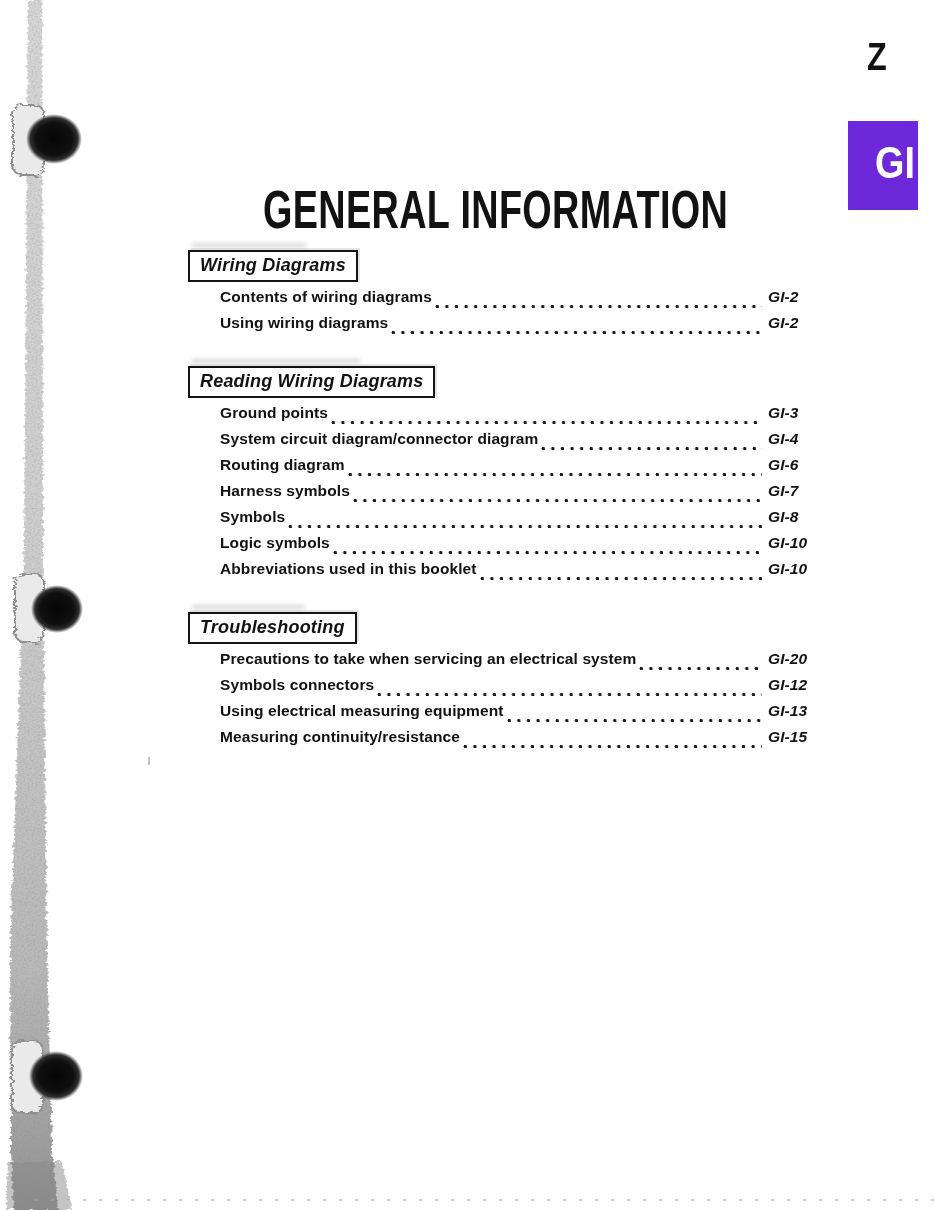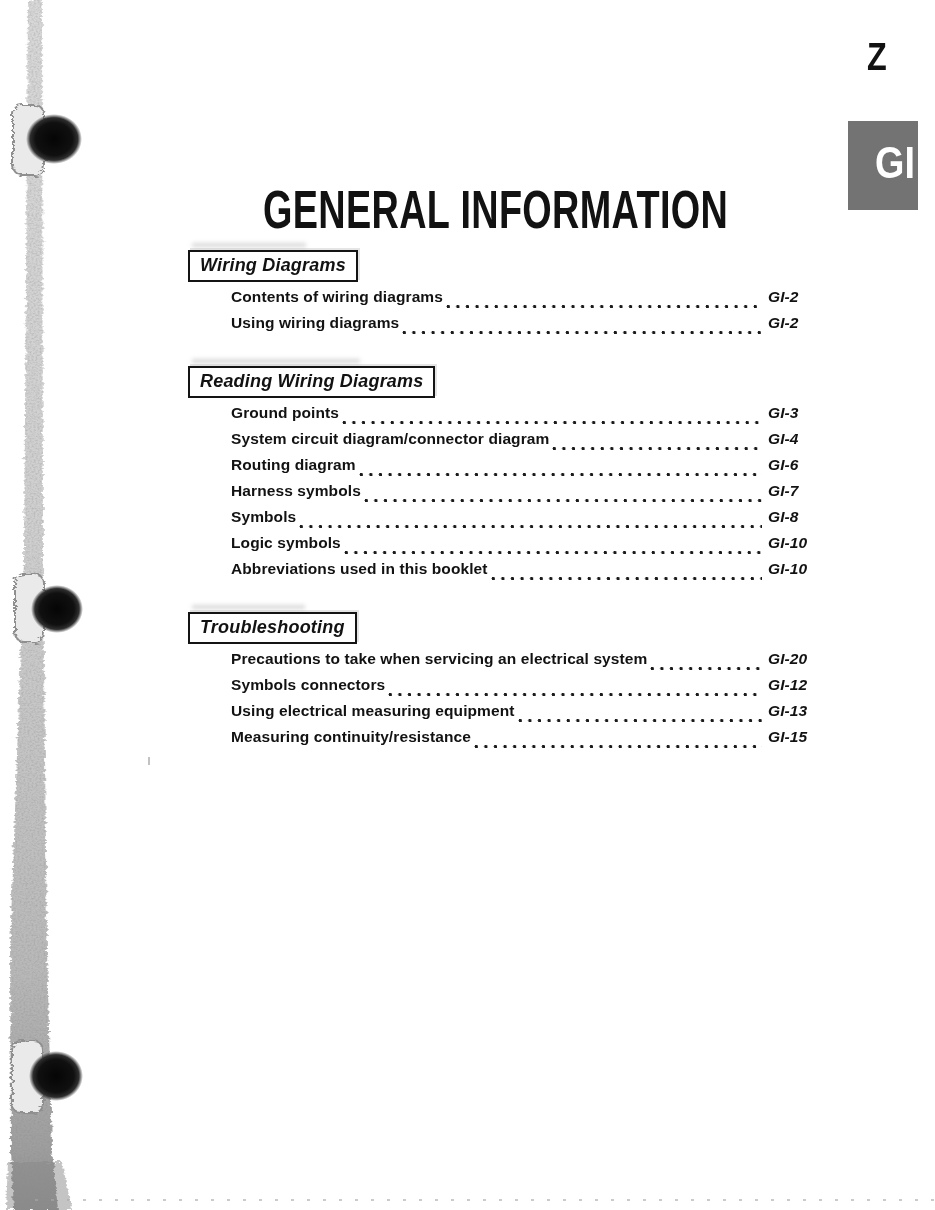--- a/index.html
+++ b/index.html
@@ -27,21 +27,21 @@
   
   .corner-letter{
     position:absolute;left:867px;top:38px;
     font-size:38px;font-weight:700;line-height:1;
     transform:scaleX(.85);transform-origin:left top;
   }
 
   
   .tab{
     position:absolute;left:848px;top:121px;width:70px;height:89px;
-    background:#737373;
+    background:#6d28d9;
     display:flex;align-items:center;justify-content:flex-end;
   }
   .tab span{
     color:#ffffff;font-size:45px;font-weight:700;line-height:1;
     padding-right:3px;padding-bottom:6px;
     transform:scaleX(.84);transform-origin:right center;
   }
 
   
   .toc{position:absolute;left:188px;top:250px;width:628px;}
@@ -58,21 +58,21 @@
   }
   .heading-box::before{
     content:"";position:absolute;left:2px;right:30%;top:-9px;height:4px;
     background:rgba(60,60,60,.20);filter:blur(2px);
   }
   .toc-list{list-style:none;margin:6px 0 0 0;padding:0 0 0 32px;}
   .toc-row{
     display:flex;align-items:baseline;height:26px;
     font-size:15.5px;font-weight:700;letter-spacing:.1px;
   }
-  .toc-label{white-space:nowrap;margin-left:11px;}
+  .toc-label{white-space:nowrap;}
   .leader{
     flex:1;align-self:flex-end;height:6px;
     margin:0 6px 4px 3px;
     background-image:radial-gradient(circle at 2.2px 2.6px,#1a1a1a 1.45px,rgba(0,0,0,0) 1.9px);
     background-size:9.6px 6px;
     background-repeat:repeat-x;
     background-position:left bottom;
   }
   .toc-page{width:48px;white-space:nowrap;font-style:italic;}
 

